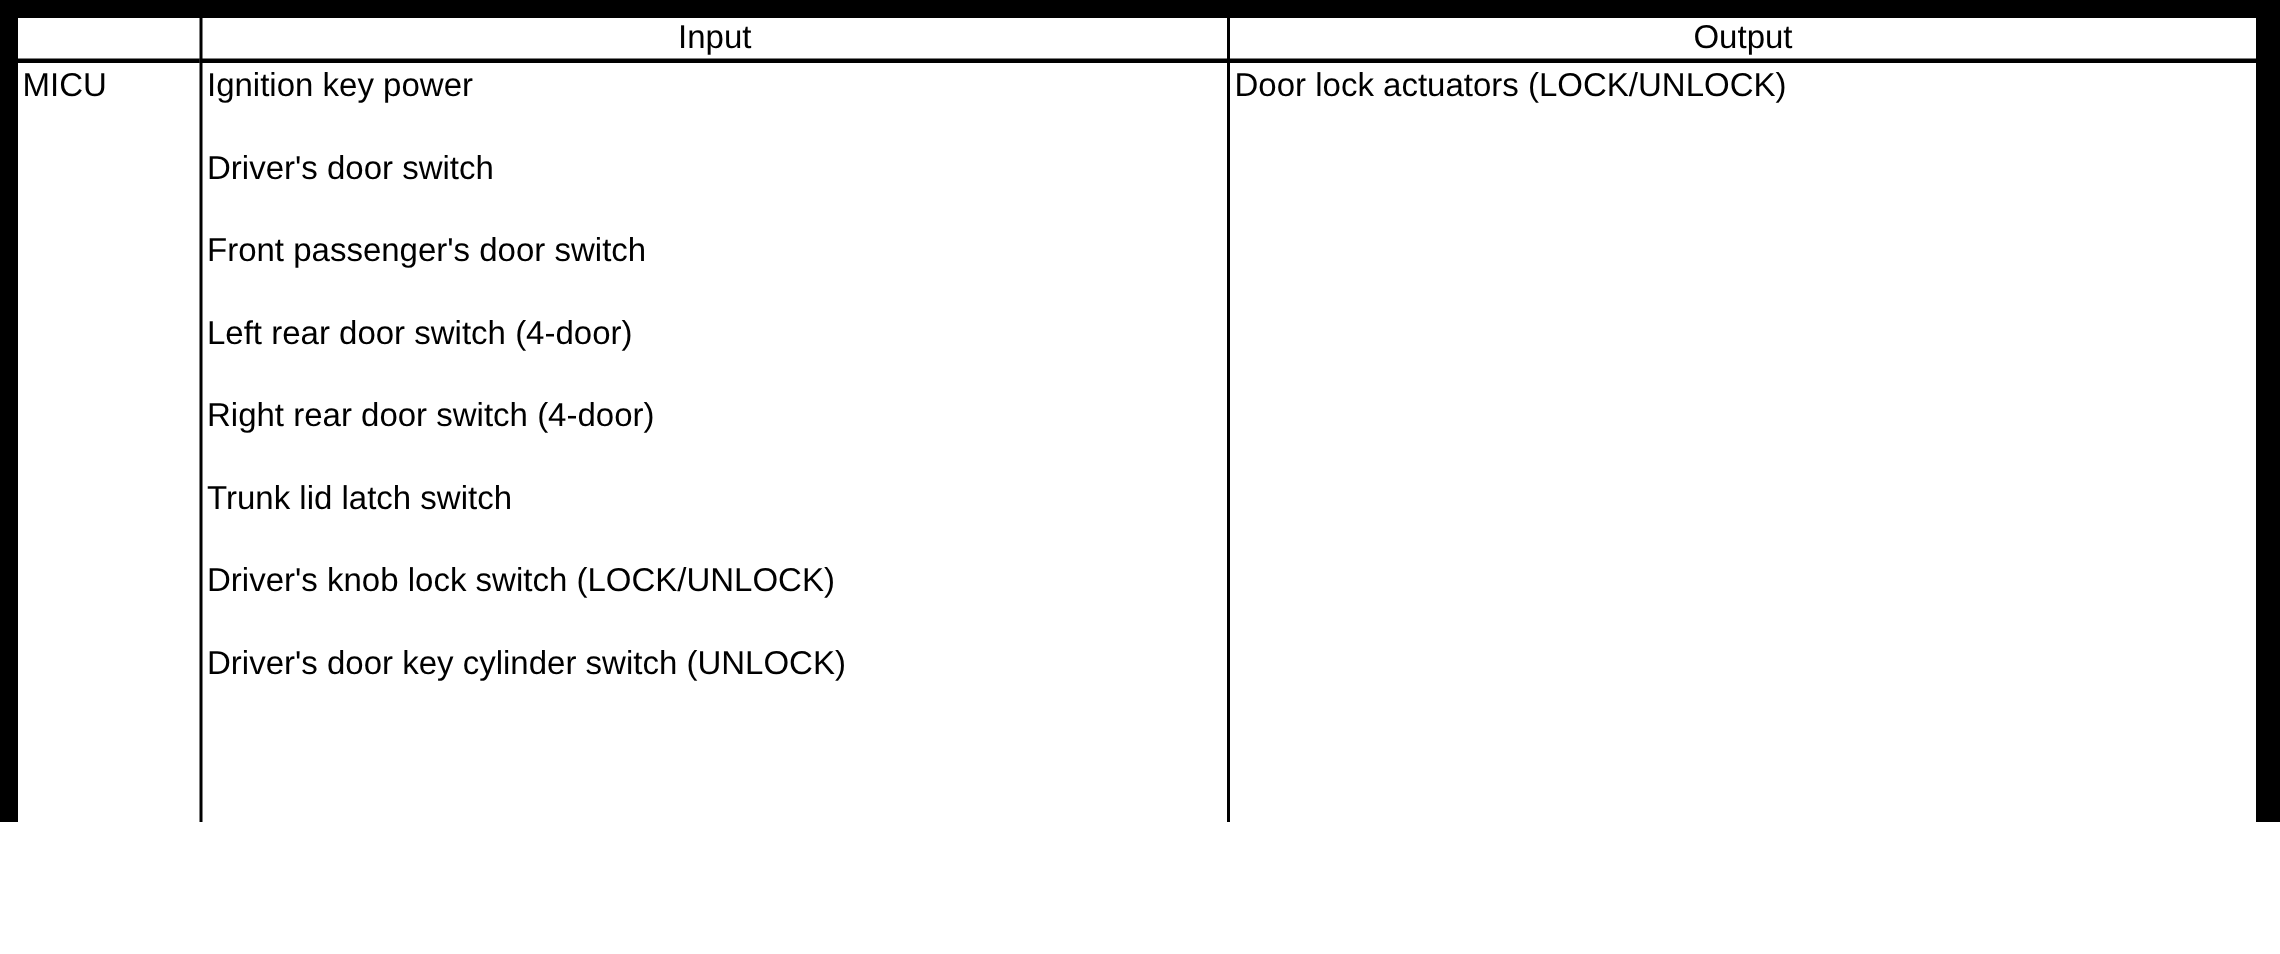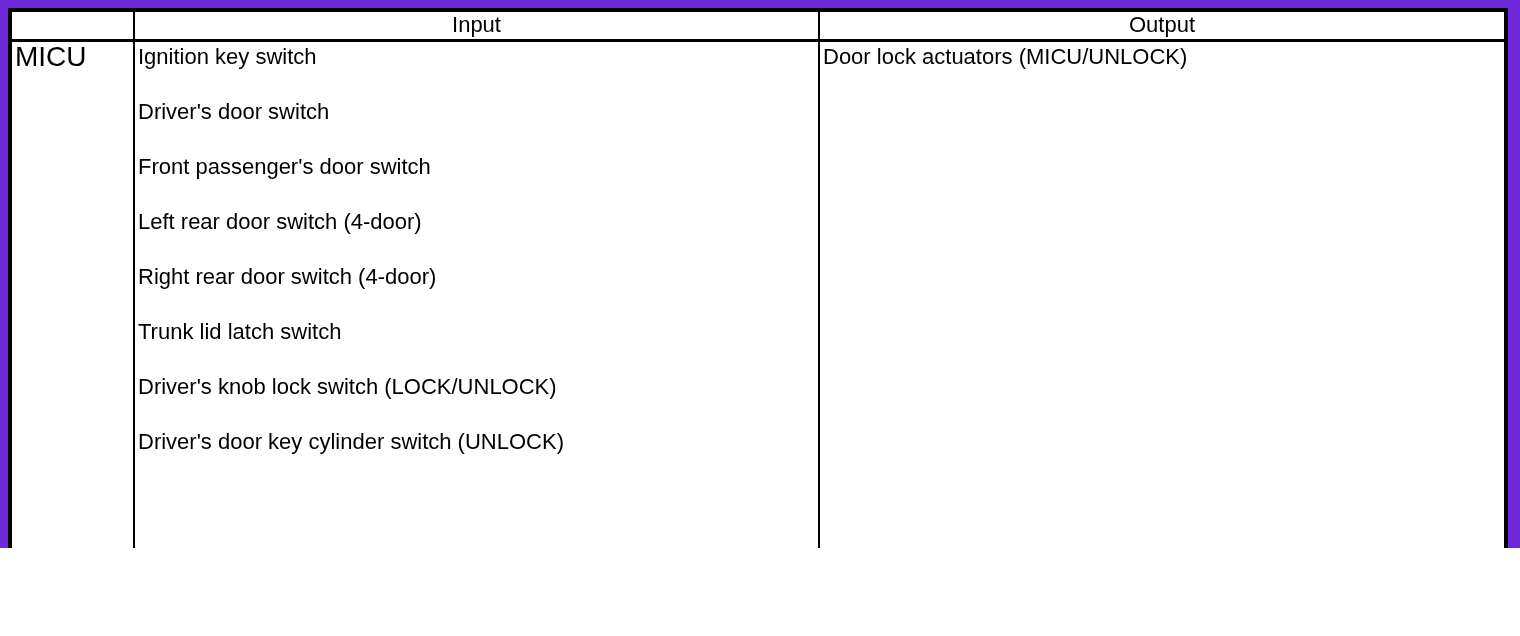--- a/index.html
+++ b/index.html
@@ -5,21 +5,21 @@
   * { margin: 0; padding: 0; box-sizing: border-box; }
   html, body {
     background: #ffffff;
     font-family: "Liberation Sans", "DejaVu Sans", sans-serif;
     color: #000000;
   }
   .page {
     position: relative;
     width: 1520px;
     height: 548px;
-    background: #6d28d9;
+    background: #000000;
     overflow: hidden;
   }
   .io-table {
     position: absolute;
     left: 8px;
     top: 8px;
     width: 1500px;
     height: 622px;
     border: 4px solid #000000;
     display: grid;
@@ -41,21 +41,21 @@
     align-items: center;
     justify-content: center;
     font-size: 22px;
     line-height: 1;
     padding-bottom: 2px;
   }
   .body-cell {
     padding: 2px 4px 0 3px;
   }
   .component-label {
-    font-size: 28px;
+    font-size: 22px;
     line-height: 26px;
   }
   .item {
     font-size: 22px;
     line-height: 26px;
     margin-bottom: 29px;
     white-space: nowrap;
   }
   .item:last-child { margin-bottom: 0; }
 </style>
@@ -67,28 +67,28 @@
 
     <div class="cell header-cell col-1"></div>
     <div class="cell header-cell col-2">Input</div>
     <div class="cell header-cell col-3">Output</div>
 
     <div class="cell body-cell col-1">
       <div class="component-label">MICU</div>
     </div>
 
     <div class="cell body-cell col-2">
-      <div class="item">Ignition key switch</div>
+      <div class="item">Ignition key power</div>
       <div class="item">Driver's door switch</div>
       <div class="item">Front passenger's door switch</div>
       <div class="item">Left rear door switch (4-door)</div>
       <div class="item">Right rear door switch (4-door)</div>
       <div class="item">Trunk lid latch switch</div>
       <div class="item">Driver's knob lock switch (LOCK/UNLOCK)</div>
       <div class="item">Driver's door key cylinder switch (UNLOCK)</div>
     </div>
 
     <div class="cell body-cell col-3">
-      <div class="item">Door lock actuators (MICU/UNLOCK)</div>
+      <div class="item">Door lock actuators (LOCK/UNLOCK)</div>
     </div>
 
   </div>
 </div>
 
 </body></html>

